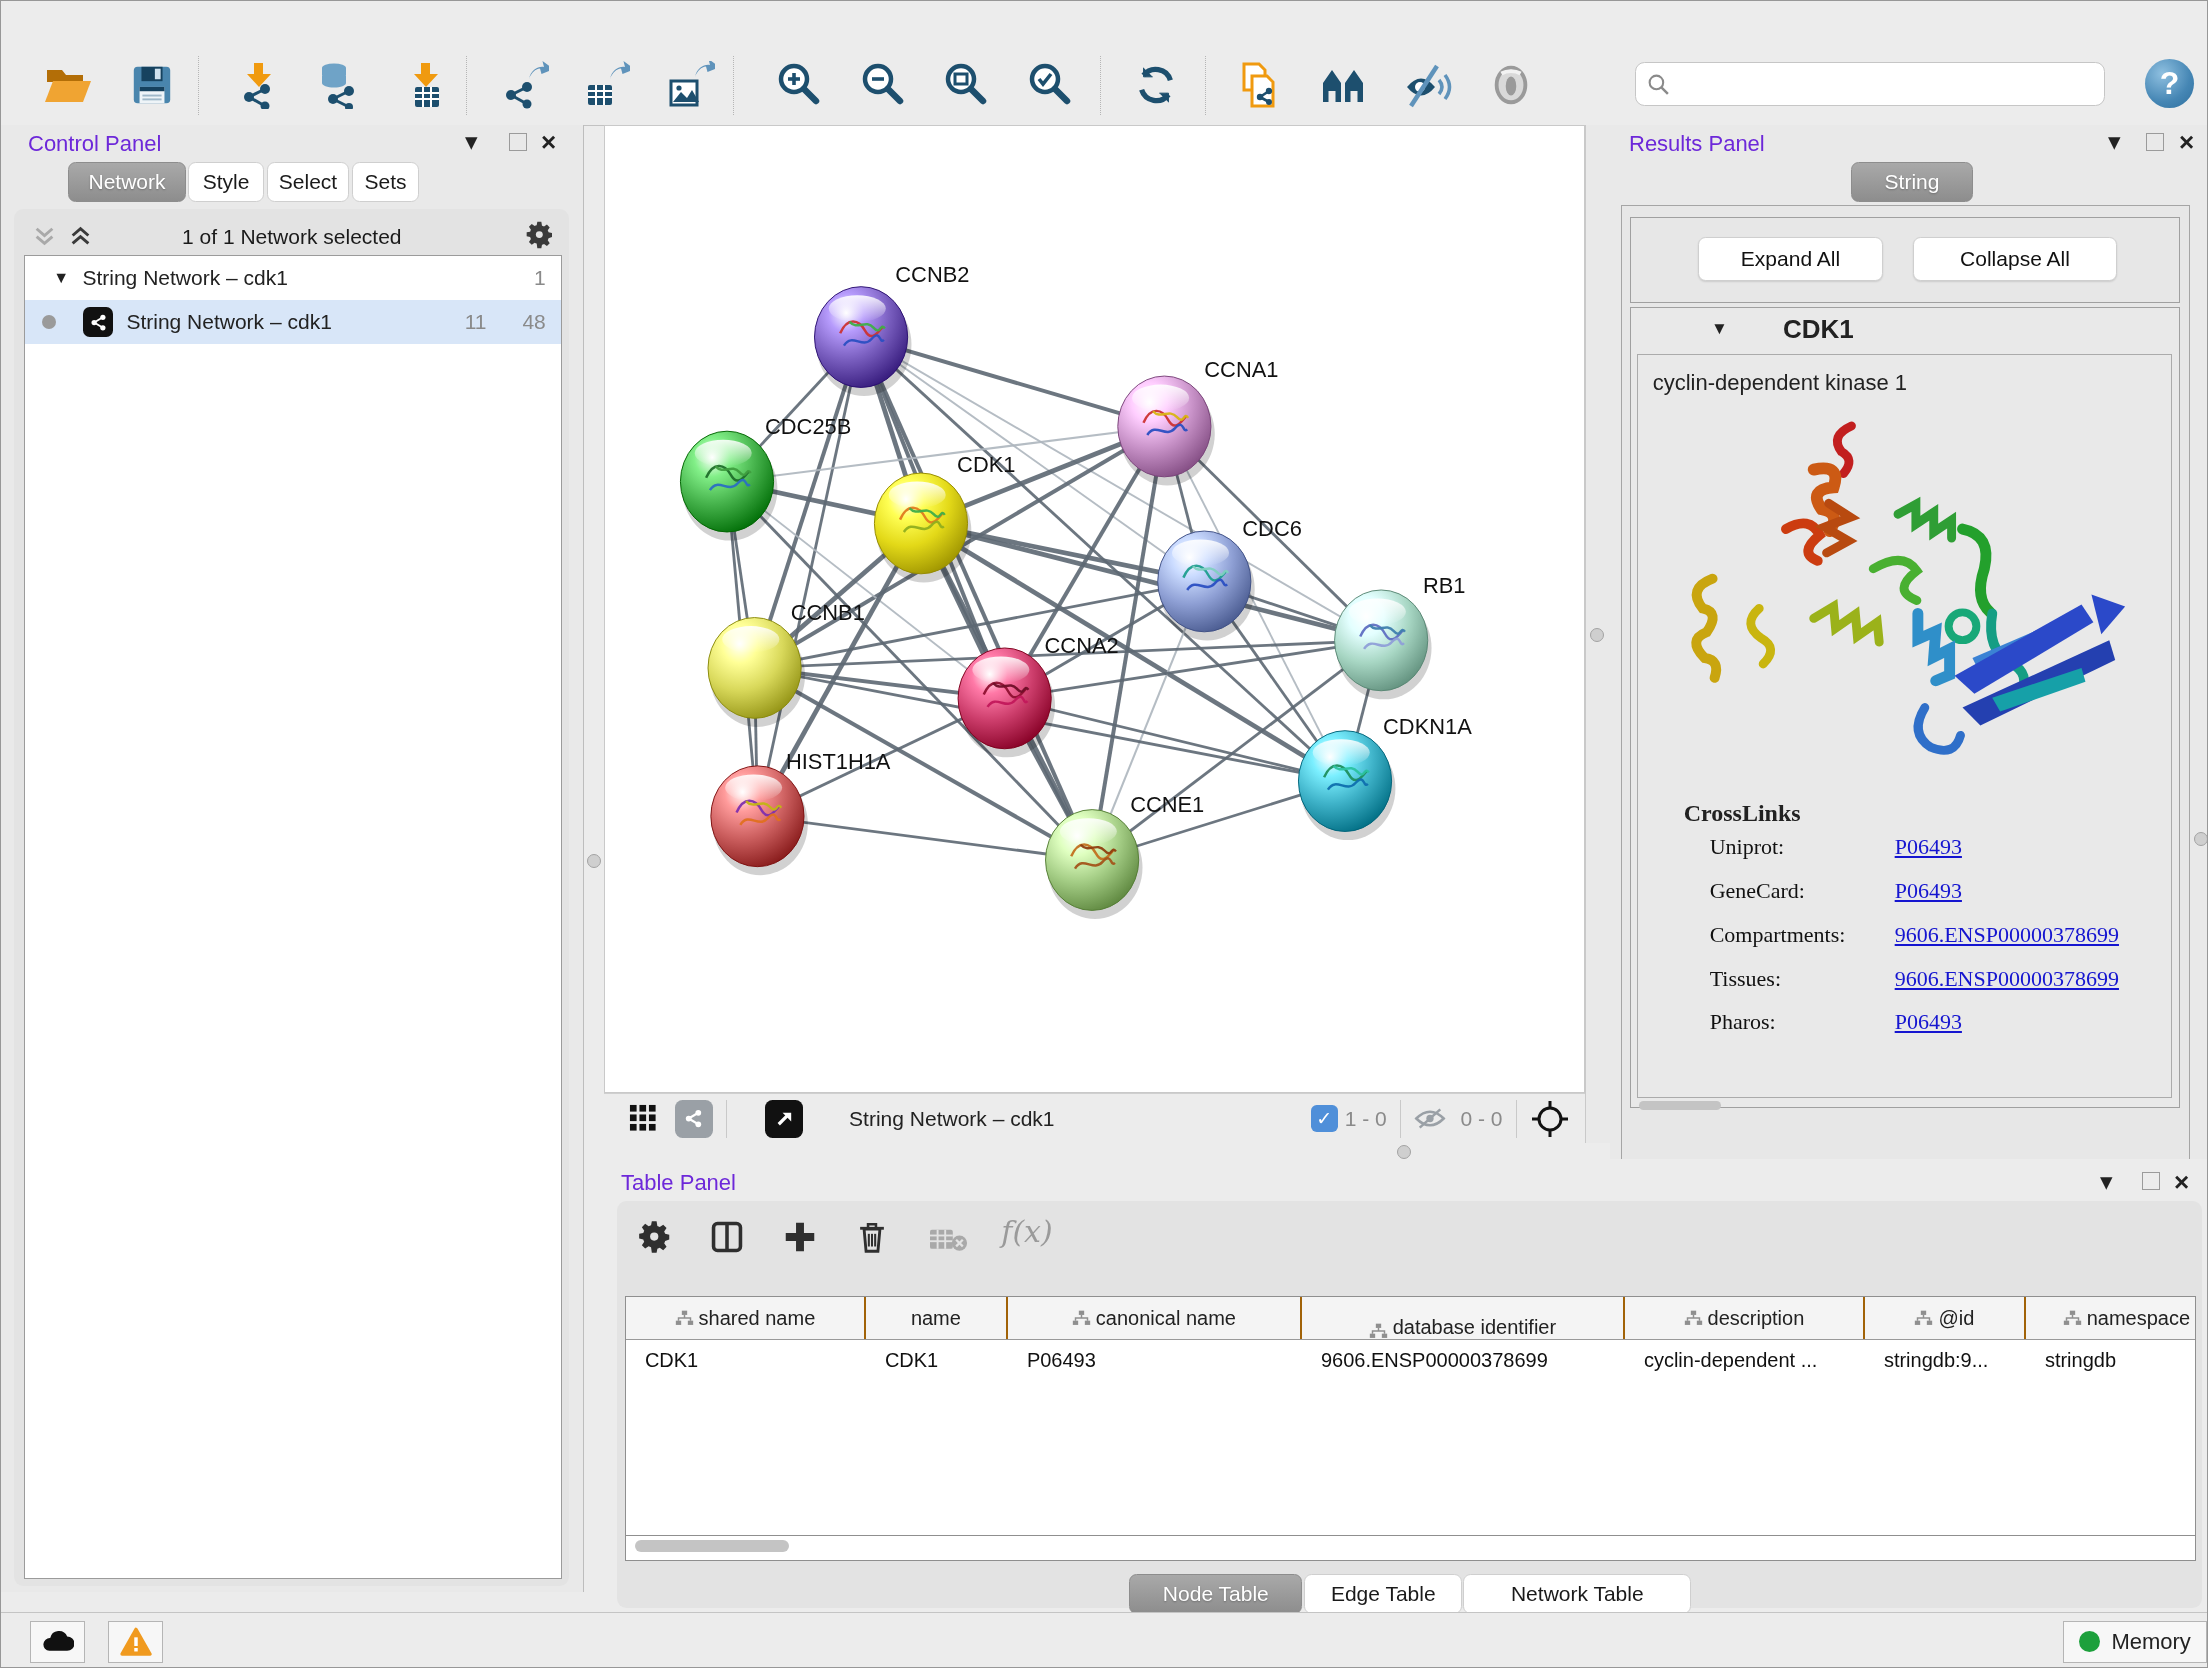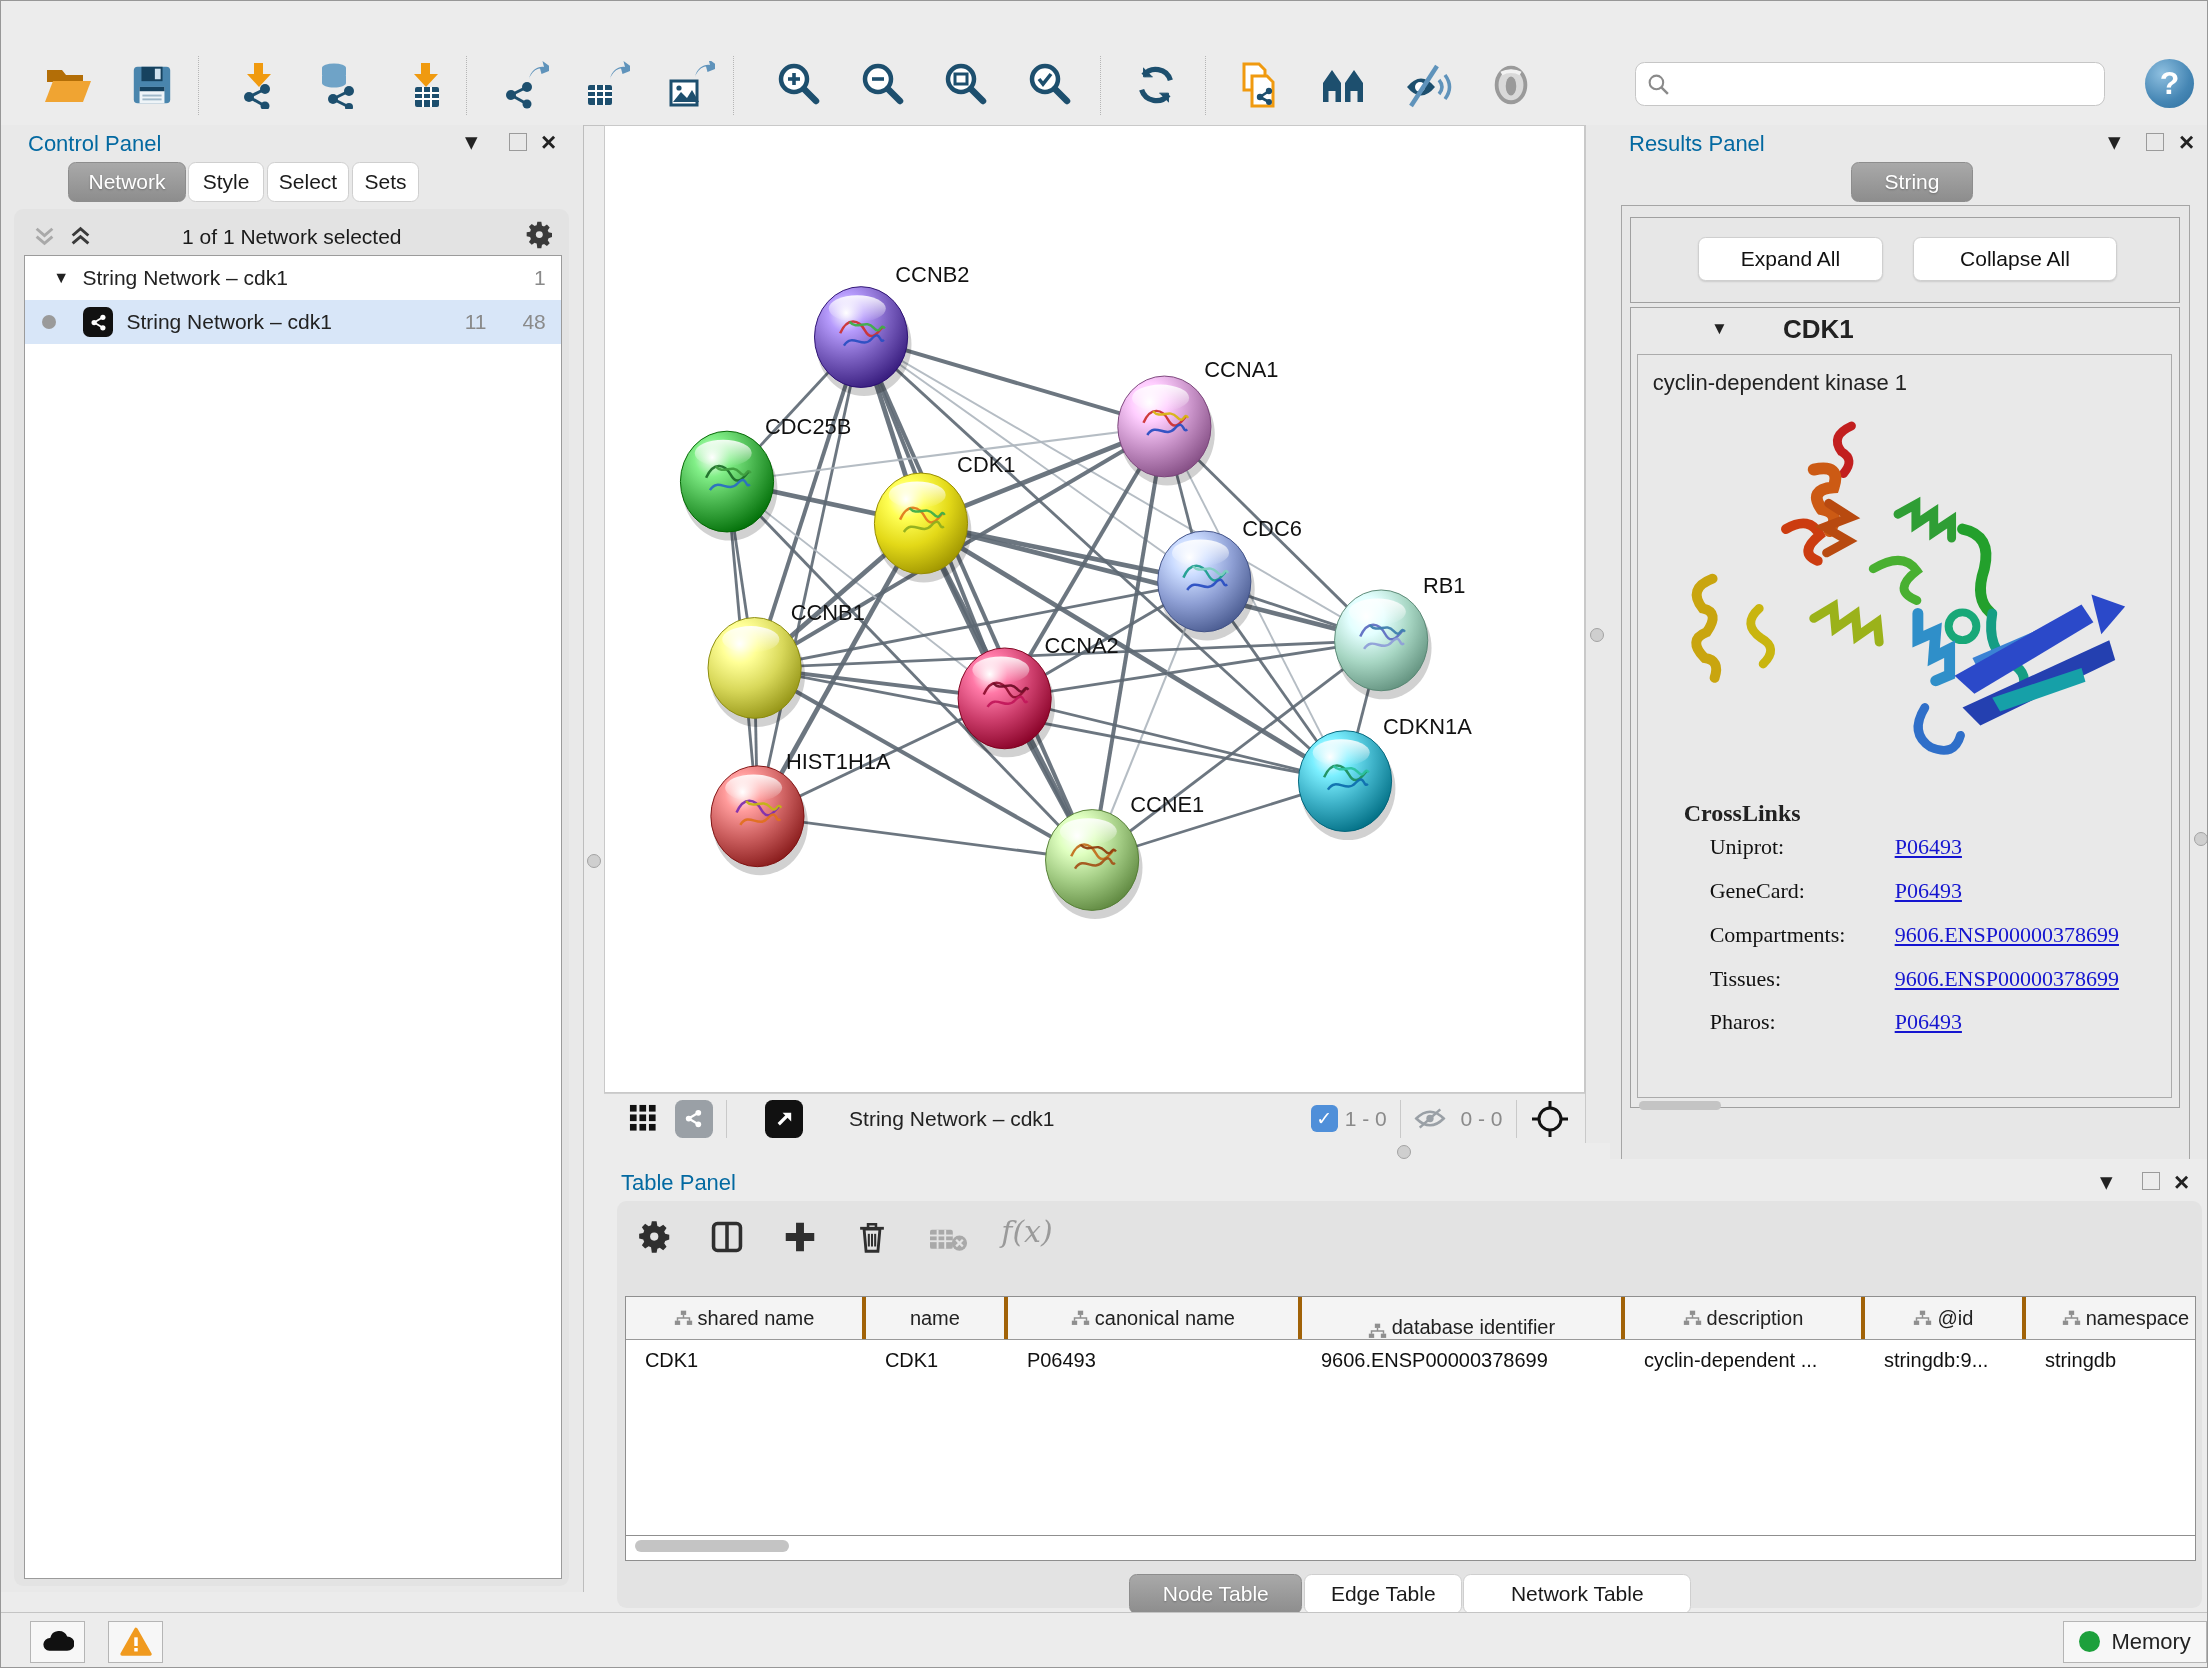--- a/index.html
+++ b/index.html
@@ -16,21 +16,21 @@
   .tbtn{width:55px;height:55px;top:11.4px;display:flex;align-items:center;justify-content:center;cursor:pointer;}
   .tsep{top:9.5px;height:59px;width:0;border-left:1.9px dotted #b5b5b5;}
   .search{left:1634px;top:16px;width:470px;height:44px;background:#fff;border:1.9px solid #c6c6c6;
     border-radius:9.5px;display:flex;align-items:center;padding-left:9.5px;box-sizing:border-box;}
   .search input{border:none;outline:none;font-size:21px;width:399px;background:transparent;
     font-family:"Liberation Sans",sans-serif;}
   .helpbtn{left:2144px;top:13.3px;width:49px;height:49px;border-radius:50%;
     background:radial-gradient(circle at 35% 30%,#8fc0e0,#4586b4 60%,#2e6f9e);color:#fff;
     font-size:32px;font-weight:bold;display:flex;align-items:center;justify-content:center;cursor:pointer;}
   
-  .ptitle{font-size:22px;color:#0369a1;}
+  .ptitle{font-size:22px;color:#6d28d9;}
   .pctl{font-size:25px;color:#222;line-height:25px;cursor:pointer;}
   .pbox{border:1px solid #9b9b9b;width:16px;height:16px;cursor:pointer;}
   .tab{height:40px;border-radius:7.6px;border:1px solid #cfcfcf;background:#fff;color:#1a1a1a;
     font-size:21px;display:flex;align-items:center;justify-content:center;cursor:pointer;box-sizing:border-box;}
   .tab.active{background:linear-gradient(#a9a9a9,#8d8d8d);color:#fff;border-color:#8d8d8d;
     text-shadow:0 1px 1.9px rgba(0,0,0,.25);}
   .graybox{background:#e3e3e3;border-radius:9.5px;}
   .handle{width:12.4px;height:12.4px;border-radius:50%;background:#cfcfcf;border:1px solid #a3a3a3;}
   
   .cp{left:0;top:124px;width:582px;height:1467px;background:#e9e9e9;border-right:1px solid #bdbdbd;}
@@ -55,21 +55,21 @@
   .btn{background:#fff;border:1px solid #cfcfcf;border-radius:7.6px;font-size:21px;color:#111;
     display:flex;align-items:center;justify-content:center;cursor:pointer;box-shadow:0 1px 1.9px rgba(0,0,0,.12);}
   .serif{font-family:"Liberation Serif",serif;}
   .xlink{color:#1515d0;text-decoration:underline;cursor:pointer;font-size:22px;}
   .xlabel{font-size:22px;color:#111;}
   
   .tp{left:603px;top:1158px;width:1605px;height:451px;background:#ececec;}
   .ttable{background:#fff;border:1.9px solid #8f8f8f;overflow:hidden;box-sizing:border-box;}
   .thead{display:flex;background:#f4f4f4;border-bottom:1.9px solid #999;height:42px;}
   .th{display:flex;align-items:center;justify-content:center;gap:5px;font-size:20px;color:#222;
-    border-right:4px solid #a16207;box-sizing:border-box;flex:none;cursor:pointer;}
+    border-right:2px solid #a16207;box-sizing:border-box;flex:none;cursor:pointer;}
   .tdrow{display:flex;height:42px;}
   .td{font-size:20px;color:#111;padding:8.6px 0 0 19px;box-sizing:border-box;flex:none;white-space:nowrap;overflow:hidden;}
   .hsthumb{background:#c4c4c4;border-radius:6.7px;}
   
   .statusbar{left:0;top:1611px;width:100%;height:57px;background:#ececec;border-top:1px solid #c4c4c4;}
   .sbtn{width:55px;height:42px;background:#f7f7f7;border:1.9px solid #b5b5b5;display:flex;
     align-items:center;justify-content:center;cursor:pointer;box-sizing:border-box;}
   .membtn{height:42px;background:#f7f7f7;border:1.9px solid #b5b5b5;display:flex;align-items:center;
     gap:11.4px;padding:0 15px;font-size:22px;cursor:pointer;box-sizing:border-box;}
   .dot{width:21px;height:21px;border-radius:50%;background:#1da03c;}

